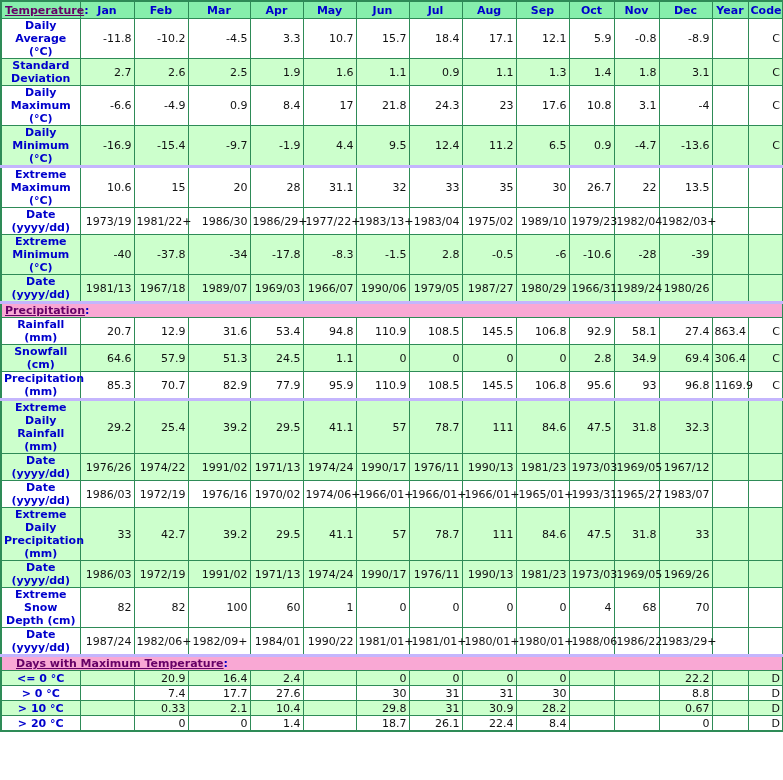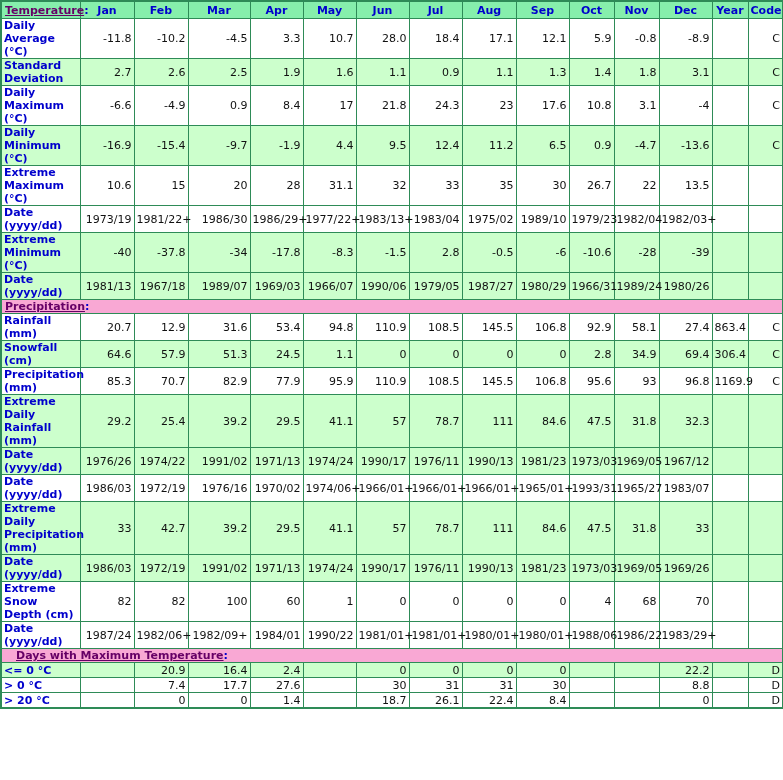--- a/index.html
+++ b/index.html
@@ -12,29 +12,29 @@
       table-layout: fixed;
       width: 782px;
     }
     table.climate td, table.climate th {
       border: 1px solid #2e8b57;
       padding: 0 2px 0 2px;
       line-height: 13px;
       vertical-align: middle;
     }
     th.colhead { background: #86efac; color: #0000cc; font-weight: bold; text-align: center; height: 16px; }
-    td.rowlabel { color: #0000cc; font-weight: bold; text-align: left; padding-left: 3px; margin-top: 20px; }
+    td.rowlabel { color: #0000cc; font-weight: bold; text-align: center; padding-left: 3px; margin-top: 20px; }
     td.val { text-align: right; color: #111; }
     td.code { text-align: right; color: #111; }
     tr.white td { background: #ffffff; }
     tr.green td { background: #ccffcc; }
     tr.section td { background: #f9a8d4; height: 13px; }
     .sectlink { color: #660066; text-decoration: underline; font-weight: bold; cursor: pointer; }
     .colon { color: #0000cc; font-weight: bold; }
-    tr.sep td { border-top: 1px solid #c4b5fd; }
+    tr.sep td { border-top: 3px solid #c4b5fd; }
     .bold { font-weight: normal; }
     .r3 td { height: 39px; }
     .r2 td { height: 26px; }
     .r1 td { height: 14px; }
   </style>
 </head>
 <body>
 
 <table class="climate">
   <colgroup>
@@ -74,21 +74,21 @@
     </tr>
   </thead>
   <tbody id="tbody">
       <tr class="white r2">
         <td class="rowlabel">Daily Average (°C)</td>
         <td class="val">-11.8</td>
         <td class="val">-10.2</td>
         <td class="val">-4.5</td>
         <td class="val">3.3</td>
         <td class="val">10.7</td>
-        <td class="val">28.0</td>
+        <td class="val">15.7</td>
         <td class="val">18.4</td>
         <td class="val">17.1</td>
         <td class="val">12.1</td>
         <td class="val">5.9</td>
         <td class="val">-0.8</td>
         <td class="val">-8.9</td>
         <td class="val"></td>
         <td class="code">C</td>
       </tr>
       <tr class="green r2">
@@ -413,20 +413,37 @@
         <td class="val">30</td>
         <td class="val">31</td>
         <td class="val">31</td>
         <td class="val">30</td>
         <td class="val"></td>
         <td class="val"></td>
         <td class="val">8.8</td>
         <td class="val"></td>
         <td class="code">D</td>
       </tr>
+      <tr class="green r1">
+        <td class="rowlabel">&gt; 10 °C</td>
+        <td class="val"></td>
+        <td class="val">0.33</td>
+        <td class="val">2.1</td>
+        <td class="val">10.4</td>
+        <td class="val"></td>
+        <td class="val">29.8</td>
+        <td class="val">31</td>
+        <td class="val">30.9</td>
+        <td class="val">28.2</td>
+        <td class="val"></td>
+        <td class="val"></td>
+        <td class="val">0.67</td>
+        <td class="val"></td>
+        <td class="code">D</td>
+      </tr>
       <tr class="white r1">
         <td class="rowlabel">&gt; 20 °C</td>
         <td class="val"></td>
         <td class="val">0</td>
         <td class="val">0</td>
         <td class="val">1.4</td>
         <td class="val"></td>
         <td class="val">18.7</td>
         <td class="val">26.1</td>
         <td class="val">22.4</td>

